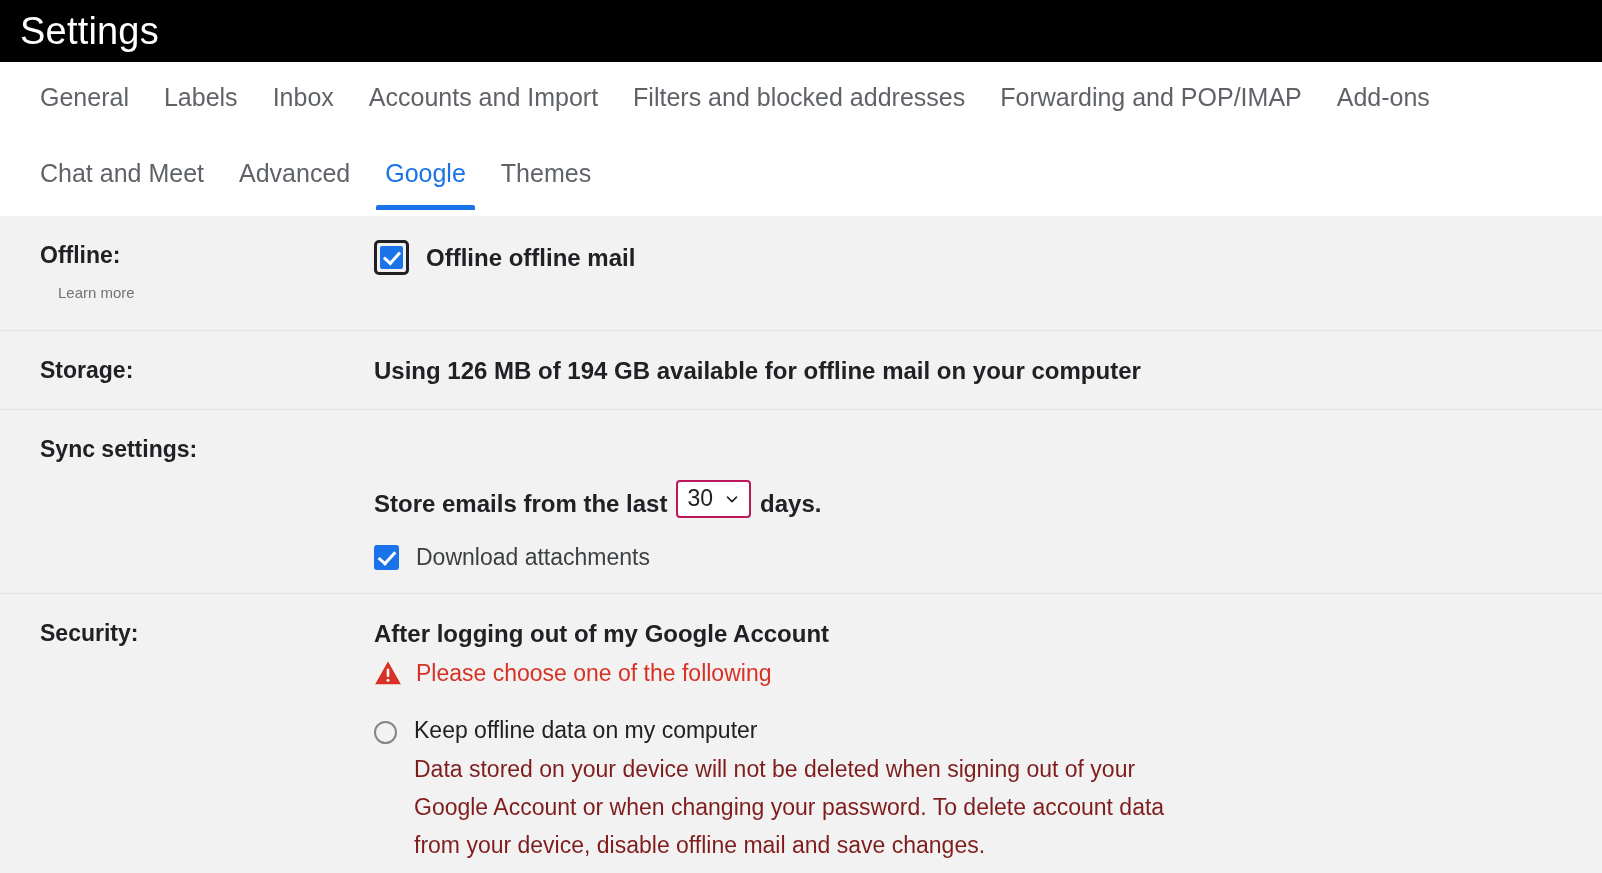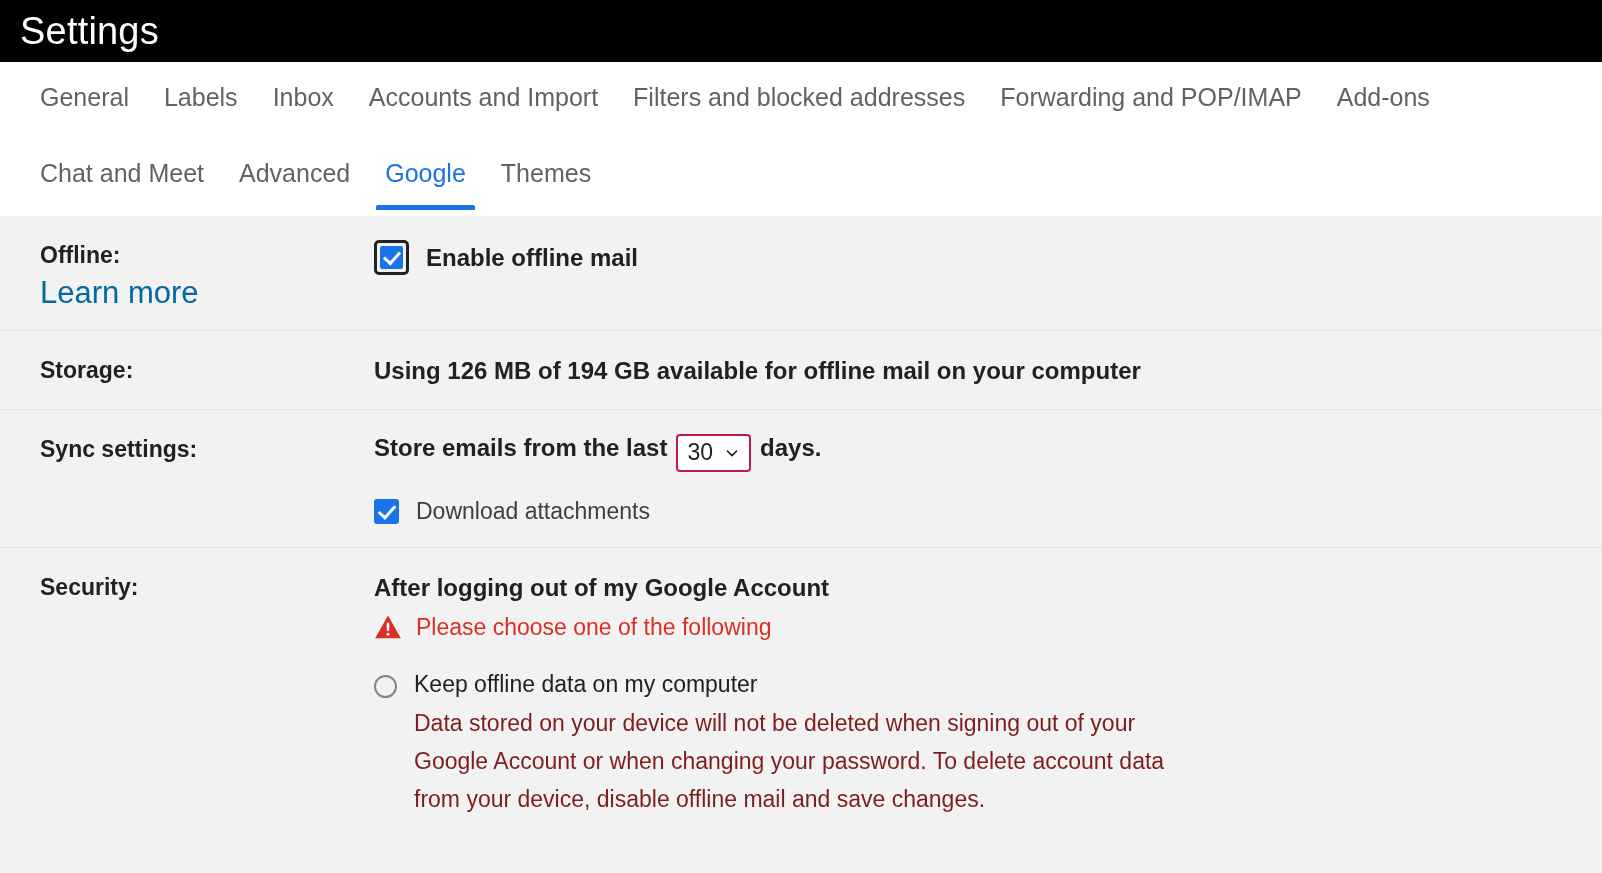--- a/index.html
+++ b/index.html
@@ -88,28 +88,29 @@
     width: 334px;
     flex: 0 0 334px;
     font-size: 23px;
     font-weight: bold;
     color: #202124;
     line-height: 31px;
     padding-top: 2px;
   }
   .learn-more {
     display: block;
-    font-size: 31px;
+    font-size: 15px;
     font-weight: normal;
-    color: #0369a1;
+    color: #737373;
     line-height: 31px;
     margin-top: 6px;
     text-decoration: none;
     cursor: pointer;
     width: max-content;
+    margin-left: 18px;
   }
   .row-content {
     flex: 1 1 auto;
     padding-top: 2px;
   }
 
   
   .cb-line {
     display: flex;
     align-items: center;
@@ -171,24 +172,25 @@
   .storage-text {
     font-size: 24px;
     font-weight: bold;
     color: #202124;
     line-height: 32px;
   }
 
   
   .sync-line {
     display: flex;
-    align-items: flex-start;
+    align-items: flex-end;
     font-size: 24px;
     font-weight: bold;
     color: #202124;
+    margin-top: 46px;
   }
   .day-select {
     font-family: "Liberation Sans", sans-serif;
     font-size: 23px;
     font-weight: normal;
     color: #202124;
     background: #ffffff;
     border: 2px solid #be185d;
     border-radius: 4px;
     padding: 2px 6px 3px 9px;
@@ -291,21 +293,21 @@
   <div class="setting-row">
     <div class="row-label">
       <span>Offline:</span>
       <a class="learn-more">Learn more</a>
     </div>
     <div class="row-content">
       <div class="cb-line">
         <span class="cb-focus">
           <span class="cb-box"></span>
         </span>
-        <span class="cb-label">Enable offline mail</span>
+        <span class="cb-label">Offline offline mail</span>
       </div>
     </div>
   </div>
 
   <div class="setting-row">
     <div class="row-label">Storage:</div>
     <div class="row-content">
       <div class="storage-text">Using 126 MB of 194 GB available for offline mail on your computer</div>
     </div>
   </div>

